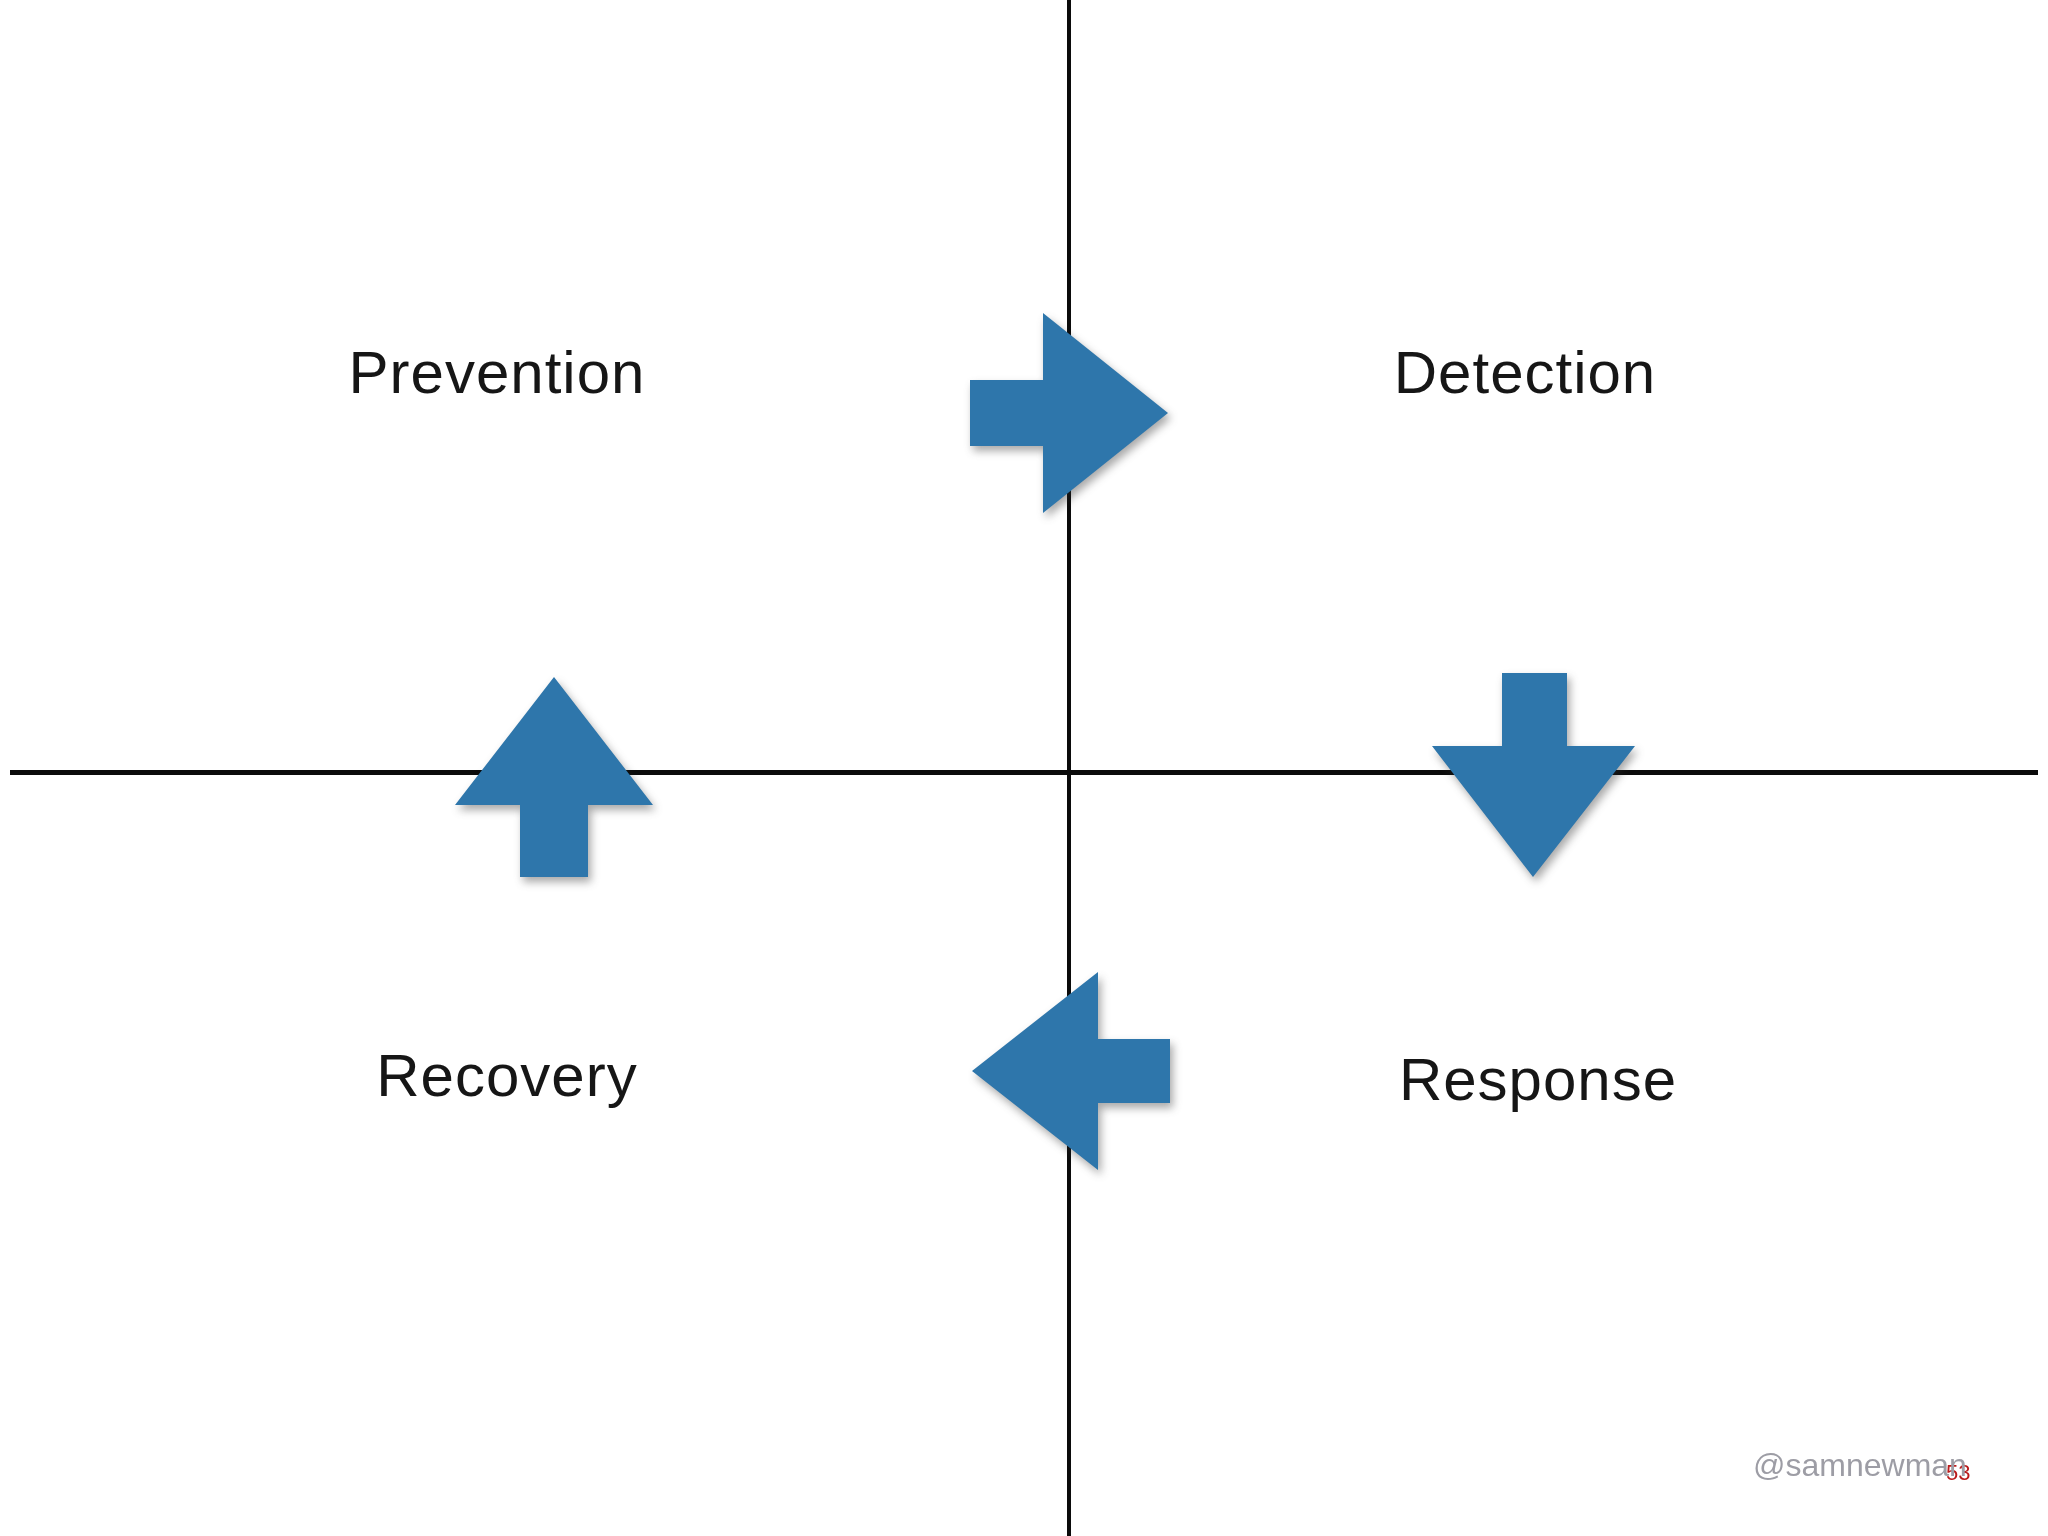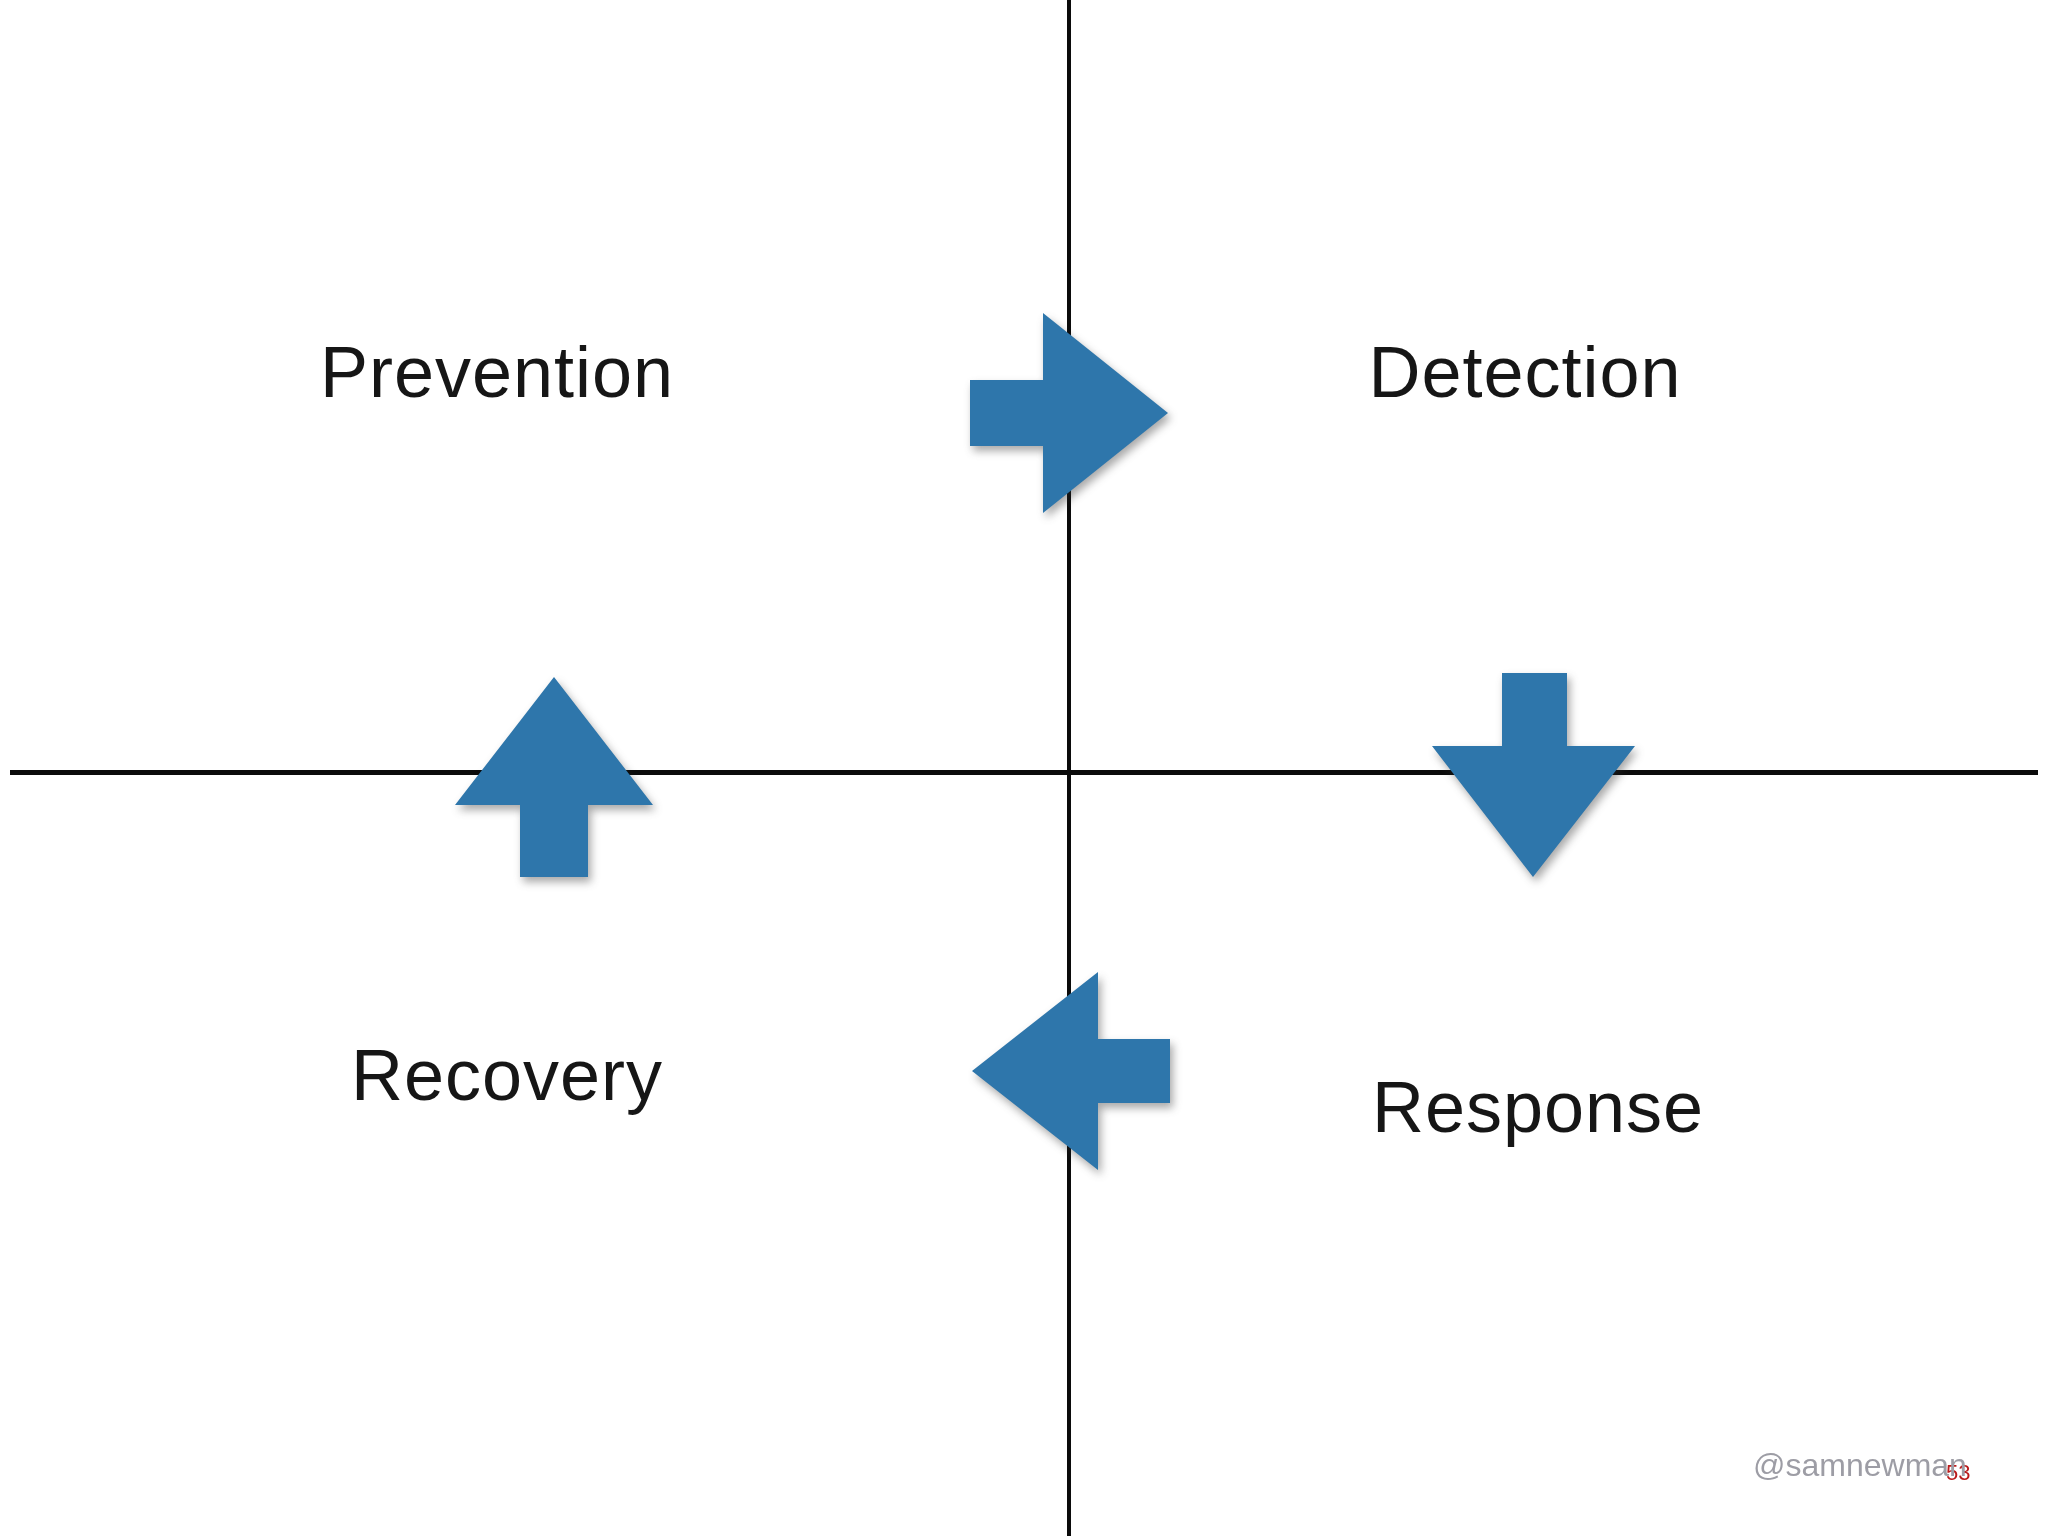--- a/index.html
+++ b/index.html
@@ -29,30 +29,30 @@
     left: 10px;
     top: 770px;
     width: 2028px;
     height: 5px;
     background: #0b0b0b;
   }
   
   .q-label {
     position: absolute;
     transform: translate(-50%, -50%);
-    font-size: 72px;
+    font-size: 60px;
     font-weight: 300;
     letter-spacing: 1px;
     color: #161616;
     white-space: nowrap;
   }
   .q-tl { left: 497px;  top: 372px; }
   .q-tr { left: 1525px; top: 372px; }
   .q-bl { left: 507px;  top: 1075px; }
-  .q-br { left: 1538px; top: 1079px; margin-top: 28px; }
+  .q-br { left: 1538px; top: 1079px; }
   
   .arrow {
     position: absolute;
     filter: drop-shadow(3px 5px 4px rgba(40, 40, 40, 0.40));
   }
   .arrow-right { left: 970px;  top: 313px; }
   .arrow-down  { left: 1432px; top: 673px; }
   .arrow-left  { left: 972px;  top: 972px; }
   .arrow-up    { left: 455px;  top: 677px; }
   

